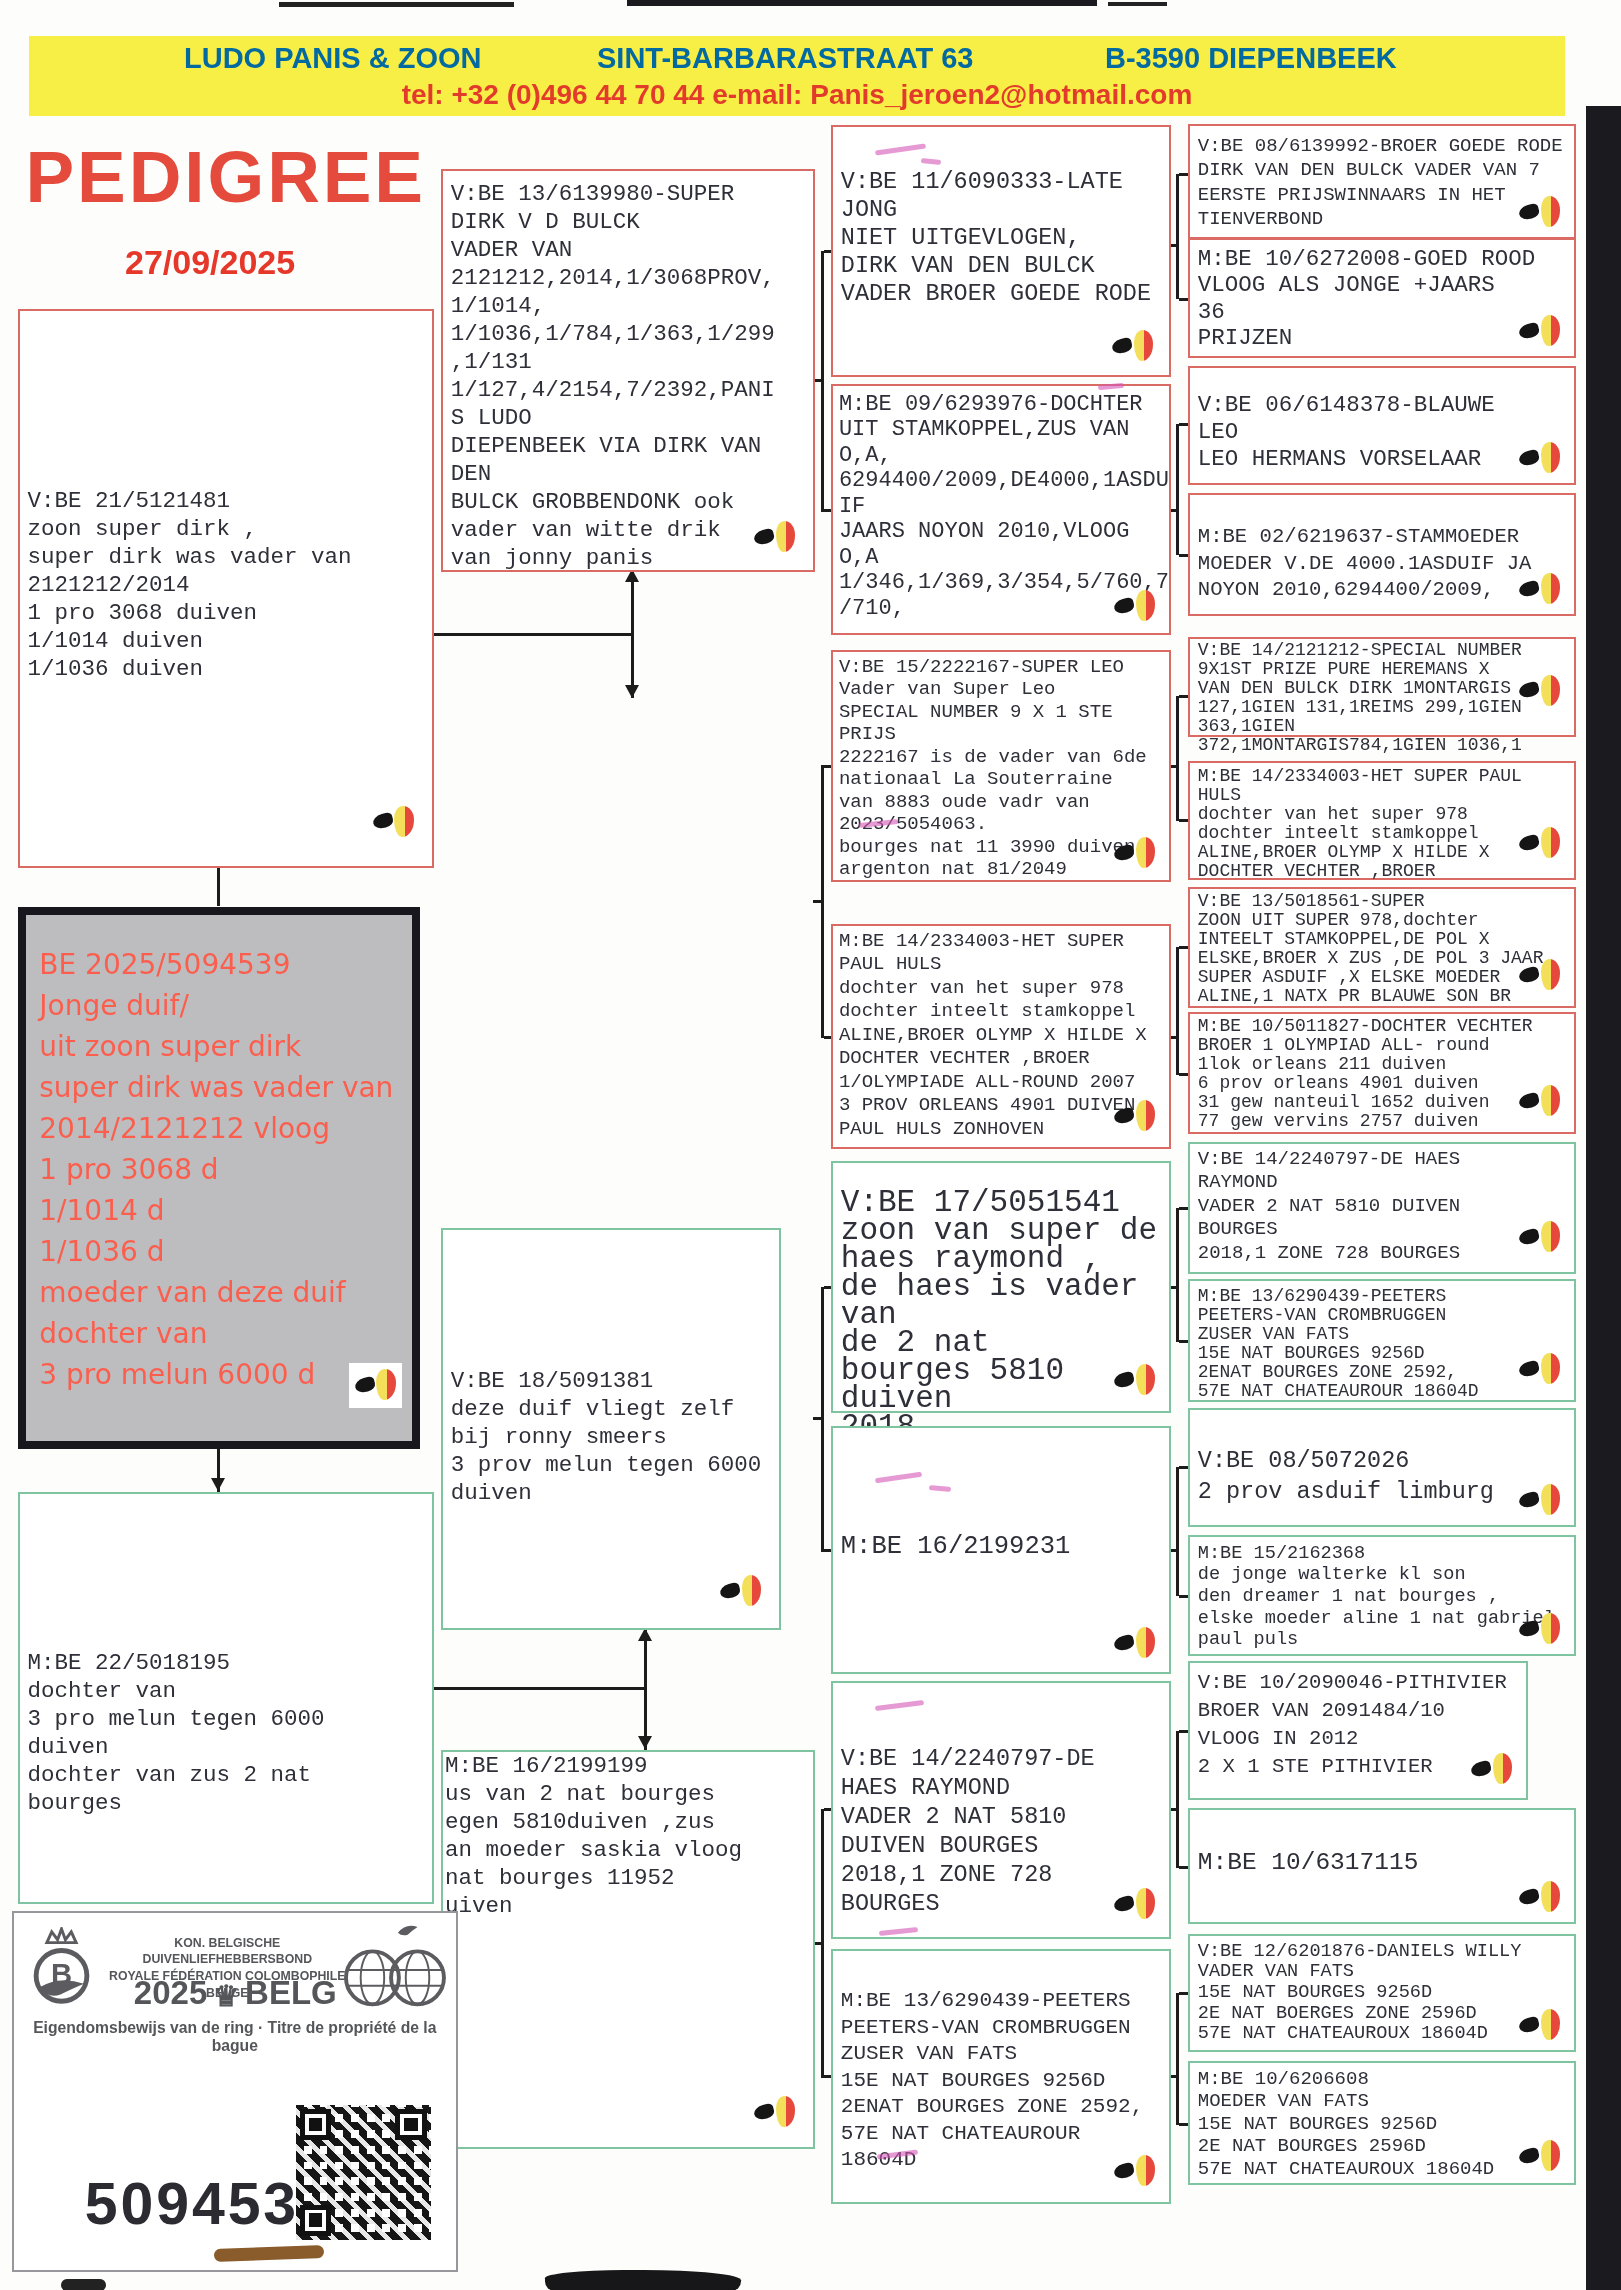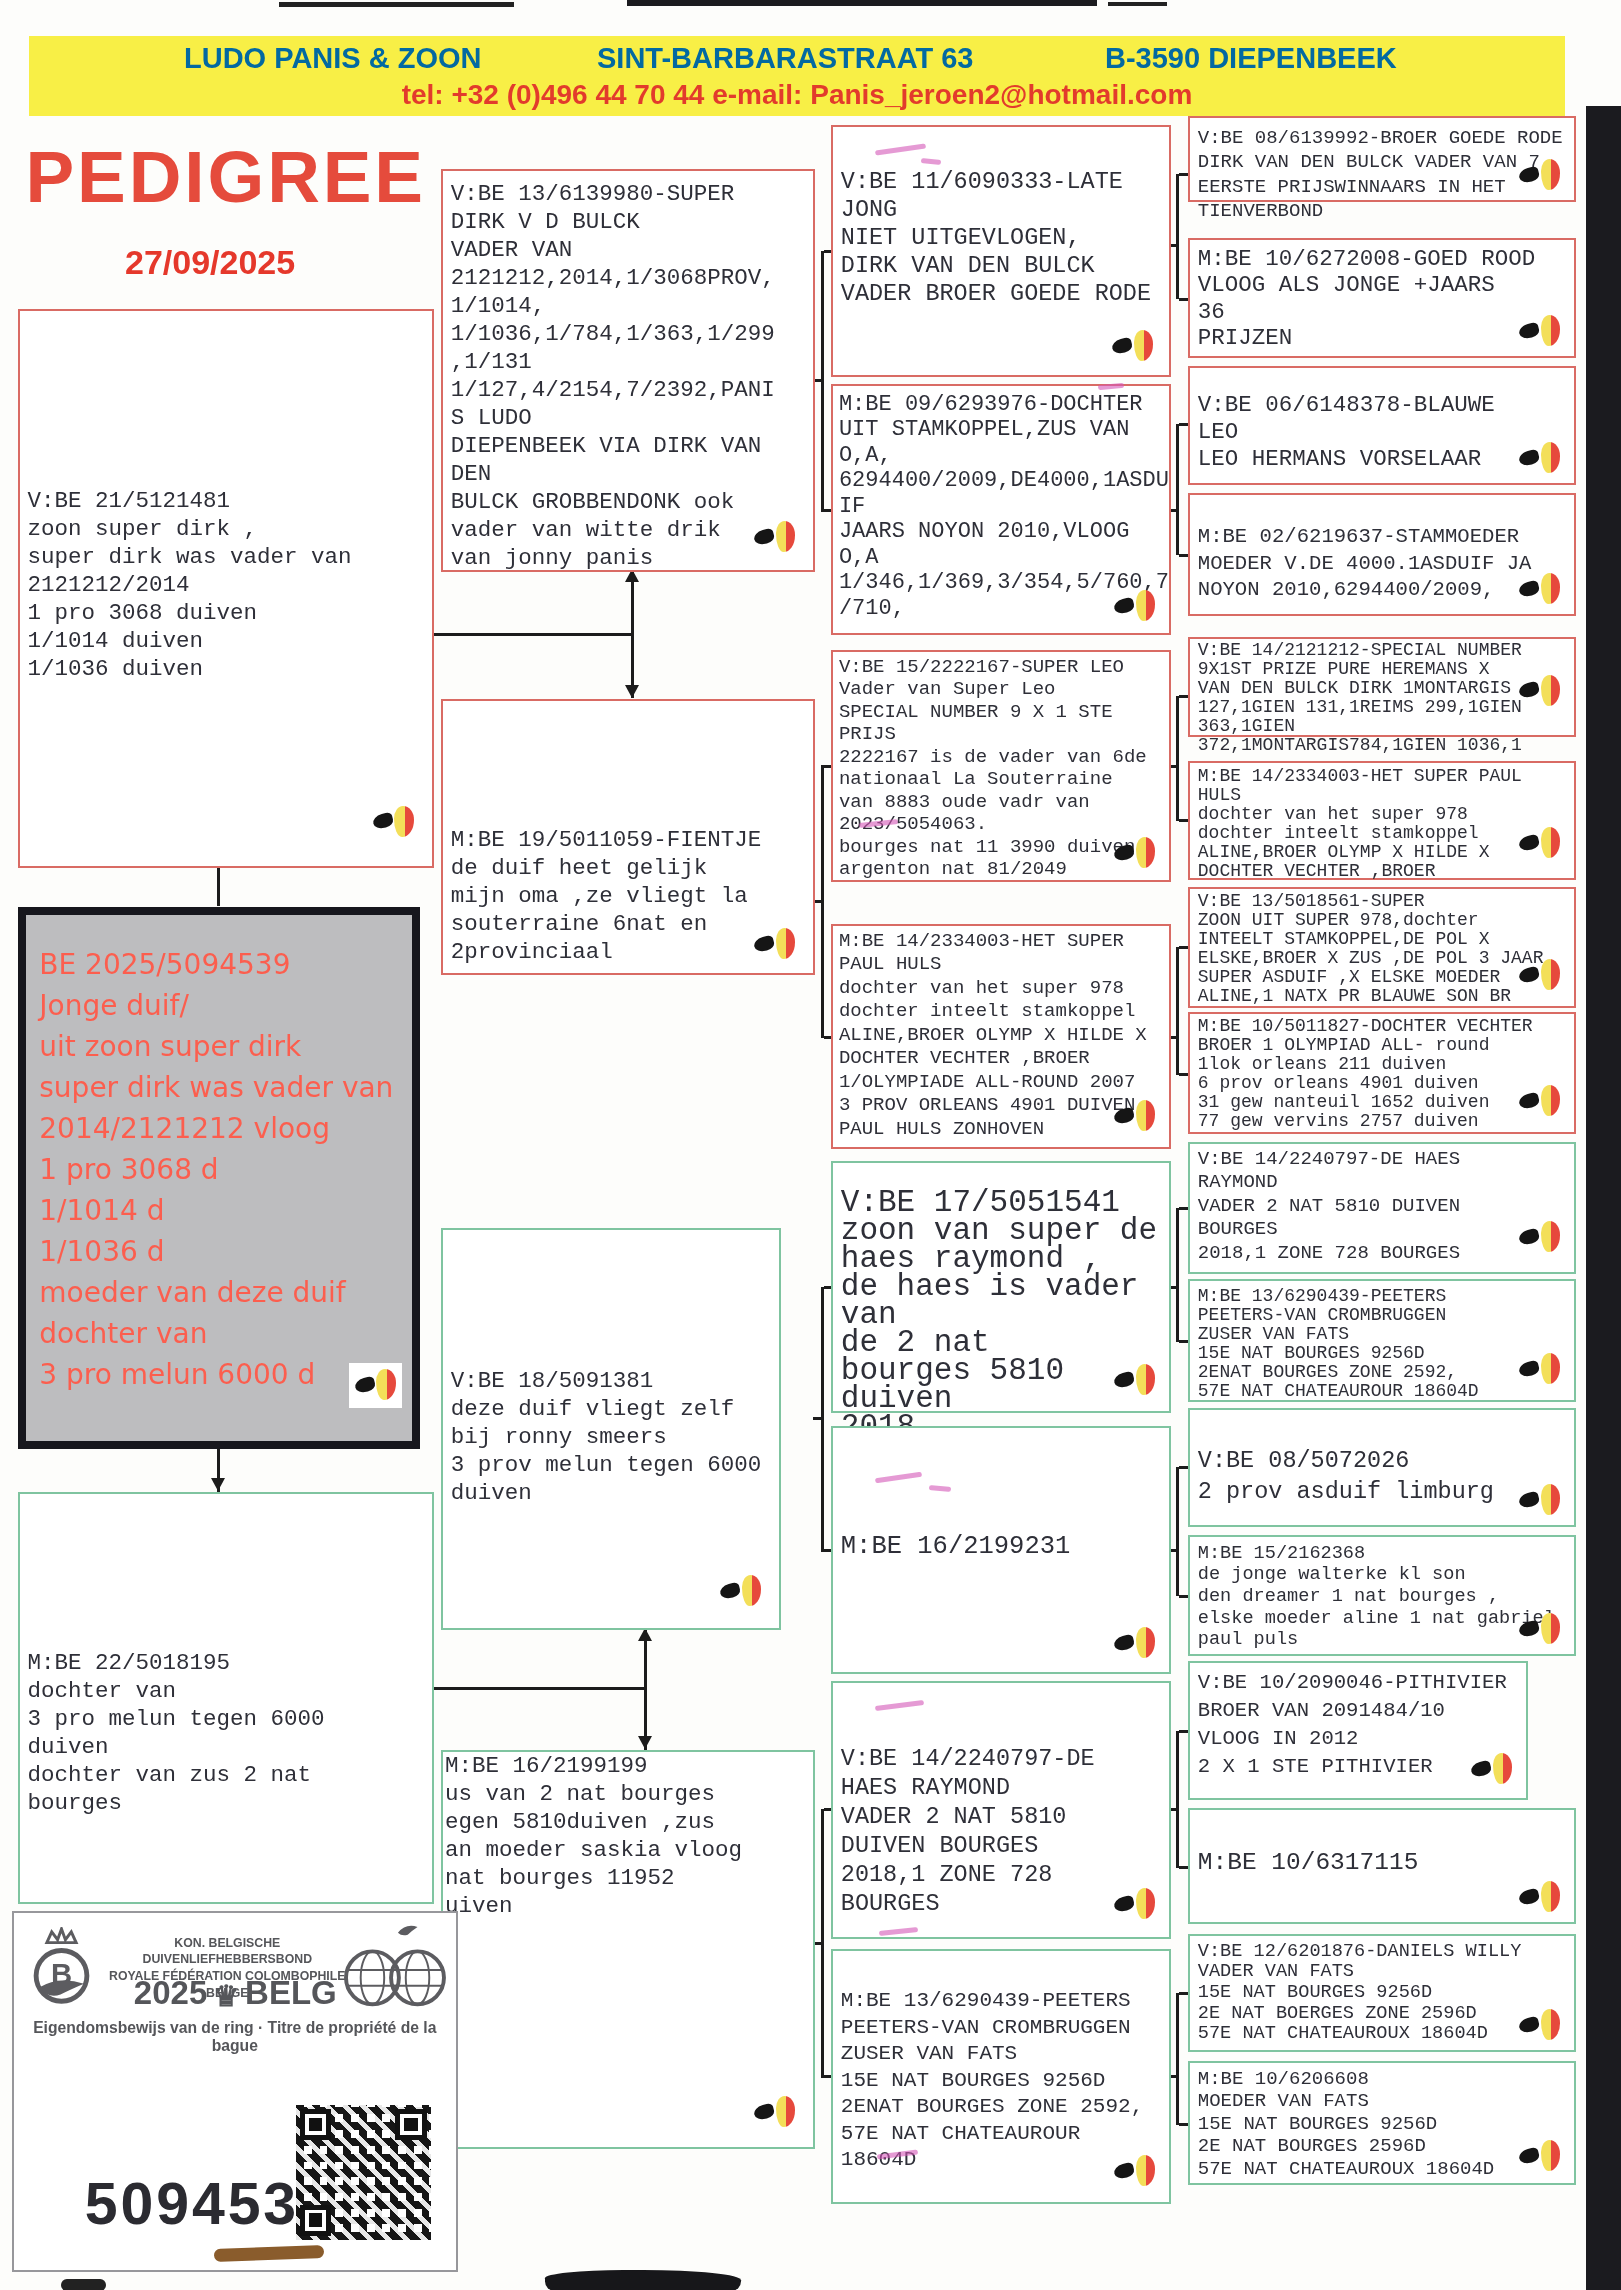--- a/index.html
+++ b/index.html
@@ -196,31 +196,20 @@
 DIEPENBEEK VIA DIRK VAN
 DEN
 BULCK GROBBENDONK ook
 vader van witte drik
 van jonny panis</div>
     <span class="flag" style="right:15.7px;bottom:15.7px">
         <i class="fb"></i>
         <i class="fm"></i>
       </span>
   </div>
-  <div class="box" style="left:441px;top:699px;width:374px;height:276px">
-    <div class="bt c12" style="padding-top:125px">M:BE 19/5011059-FIENTJE
-de duif heet gelijk
-mijn oma ,ze vliegt la
-souterraine 6nat en
-2provinciaal</div>
-    <span class="flag" style="right:15.7px;bottom:11.8px">
-        <i class="fb"></i>
-        <i class="fm"></i>
-      </span>
-  </div>
   <div class="box green" style="left:441px;top:1228px;width:340px;height:402px">
     <div class="bt c12" style="padding-top:137px">V:BE 18/5091381
 deze duif vliegt zelf
 bij ronny smeers
 3 prov melun tegen 6000
 duiven</div>
     <span class="flag" style="right:15.7px;bottom:19.6px">
         <i class="fb"></i>
         <i class="fm"></i>
       </span>
@@ -334,21 +323,21 @@
 15E NAT BOURGES 9256D
 2ENAT BOURGES ZONE 2592,
 57E NAT CHATEAUROUR
 18604D</div>
     <span class="flag" style="right:11.8px;bottom:13.7px">
         <i class="fb"></i>
         <i class="fm"></i>
       </span>
   </div>
 
-  <div class="box" style="left:1188px;top:116px;width:388px;height:86px">
+  <div class="box" style="left:1188px;top:124px;width:388px;height:115px">
     <div class="bt c4" style="padding-top:7.8px">V:BE 08/6139992-BROER GOEDE RODE
 DIRK VAN DEN BULCK VADER VAN 7
 EERSTE PRIJSWINNAARS IN HET
 TIENVERBOND</div>
     <span class="flag" style="right:11.8px;bottom:7.8px">
         <i class="fb"></i>
         <i class="fm"></i>
       </span>
   </div>
   <div class="box" style="left:1188px;top:238px;width:388px;height:120px">

